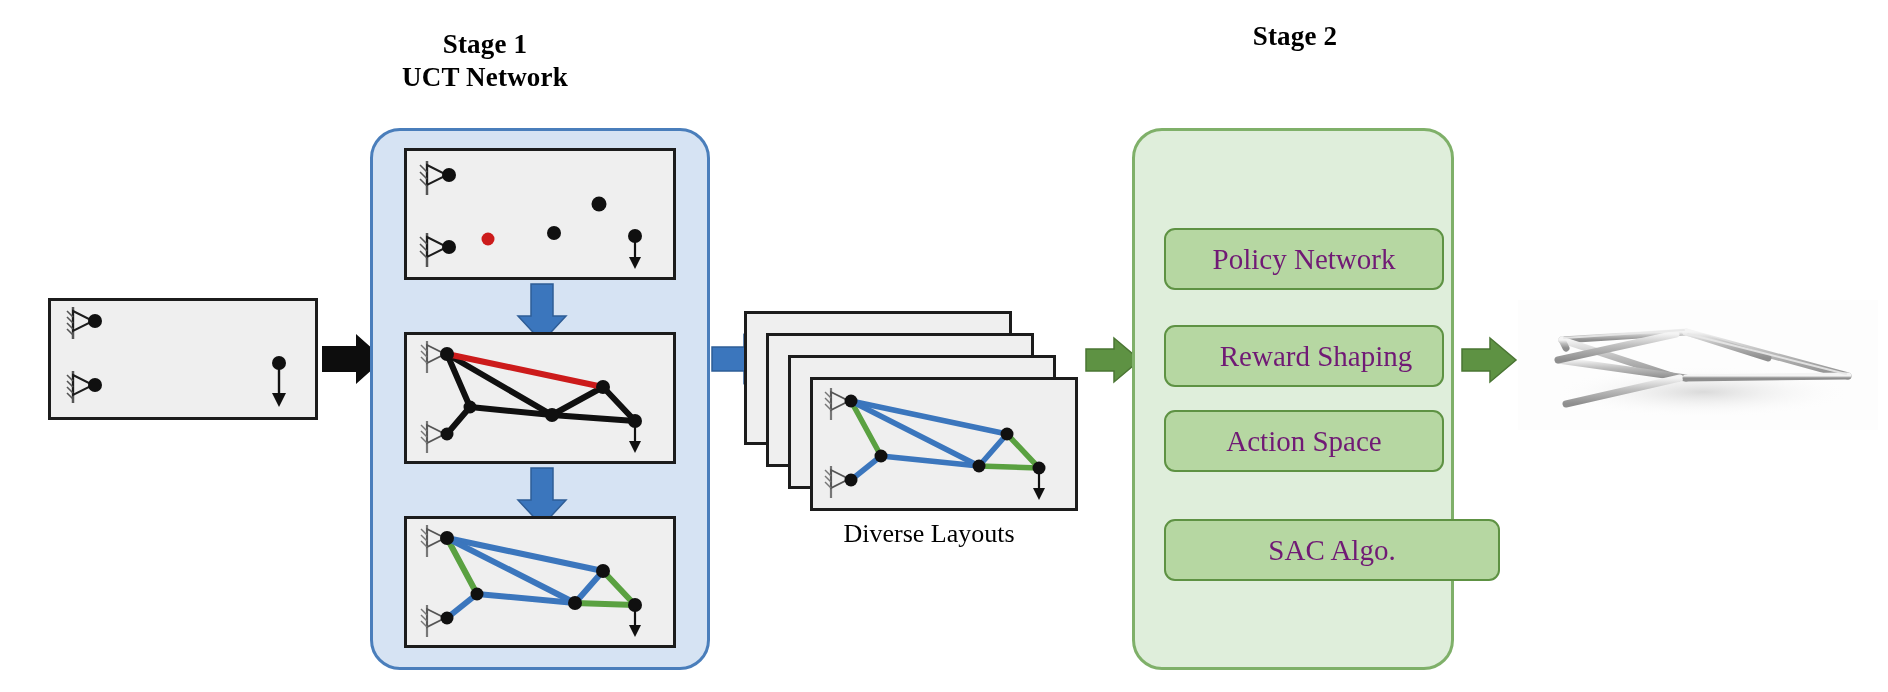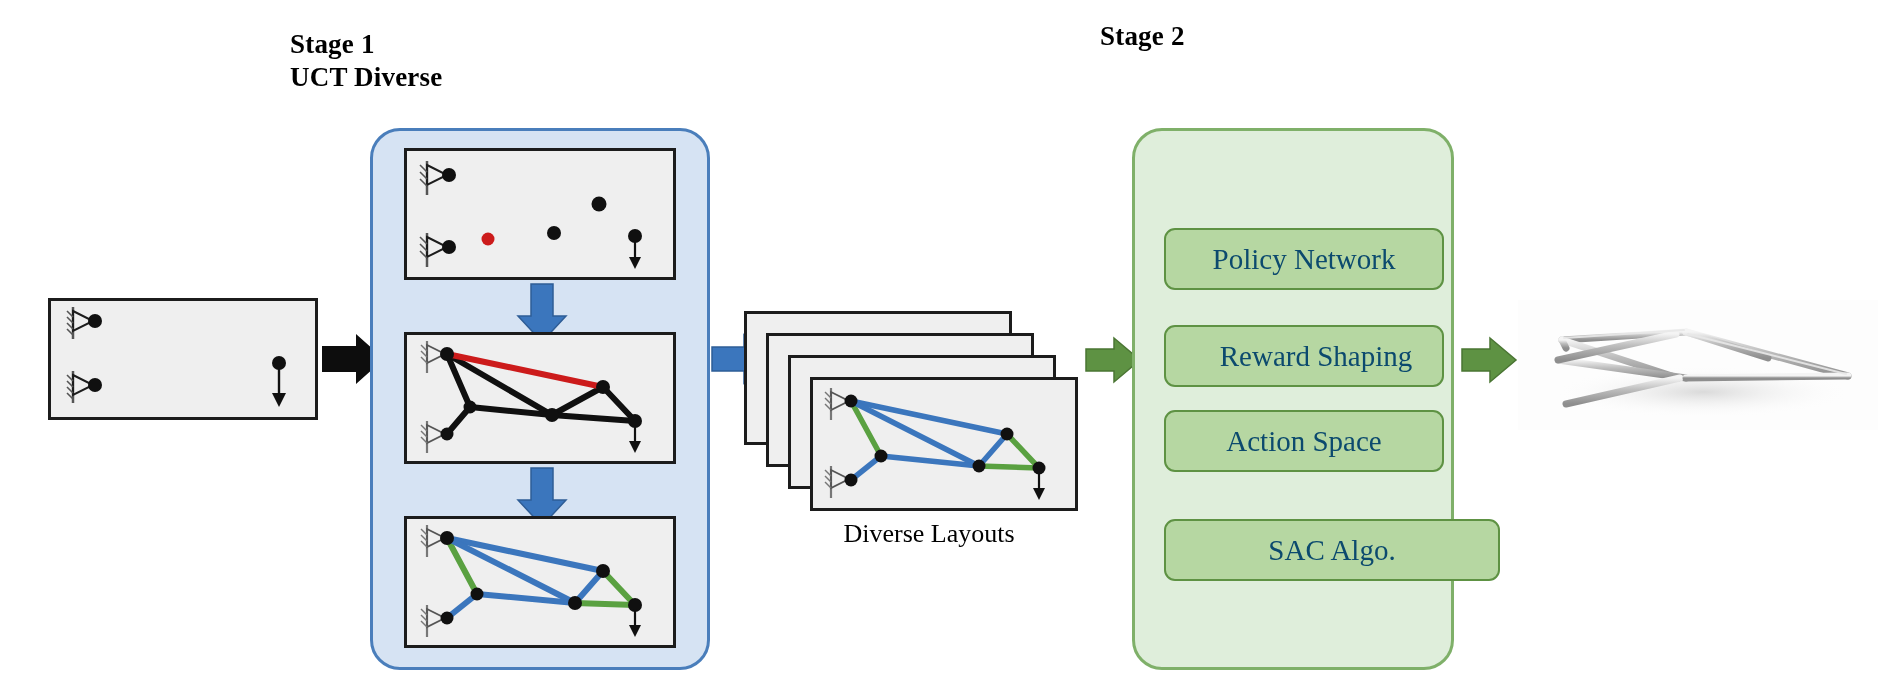--- a/index.html
+++ b/index.html
@@ -1,35 +1,35 @@
 <!DOCTYPE html>
 <html><head>
 <meta charset="utf-8">
 <style>
   html,body{margin:0;padding:0;background:#ffffff;}
   body{width:1888px;height:692px;position:relative;overflow:hidden;
        font-family:"Liberation Serif","DejaVu Serif",serif;color:#000;}
   .abs{position:absolute;}
-  .ttl{font-weight:bold;font-size:27px;line-height:1.22;letter-spacing:.2px;}
+  .ttl{font-weight:bold;font-size:27px;text-align:center;line-height:1.22;letter-spacing:.2px;}
   .cap{font-size:26px;text-align:center;}
   .panelbox{background:#efefef;border:3px solid #1c1c1c;box-sizing:border-box;}
   .stage1-wrap{background:#d6e3f3;border:3px solid #4a7ebb;border-radius:30px;box-sizing:border-box;}
   .stage2-wrap{background:#dfeedb;border:3px solid #7fb069;border-radius:30px;box-sizing:border-box;}
   .greenbox{background:#b6d7a2;border:2px solid #5e9243;border-radius:11px;
             box-sizing:border-box;display:flex;align-items:center;justify-content:center;
-            font-size:29px;color:#0c4a6e;}
+            font-size:29px;color:#701a75;}
   svg{display:block;overflow:visible;}
   .card{background:#efefef;border:3px solid #1c1c1c;box-sizing:border-box;}
 </style>
 </head>
 <body>
 
 <div class="abs ttl" style="left:290px;top:28px;width:390px;">
   <div>Stage 1</div>
-  <div>UCT Diverse</div>
+  <div>UCT Network</div>
 </div>
 
 <div class="abs ttl" style="left:1100px;top:20px;width:390px;">
   <div>Stage 2</div>
 </div>
 
 <div class="abs" style="left:48px;top:298px;width:276px;height:180px;">
   <div class="panelbox abs" style="left:0;top:0;width:270px;height:122px;">
     <svg width="264" height="116" viewBox="0 0 264 116">
 

